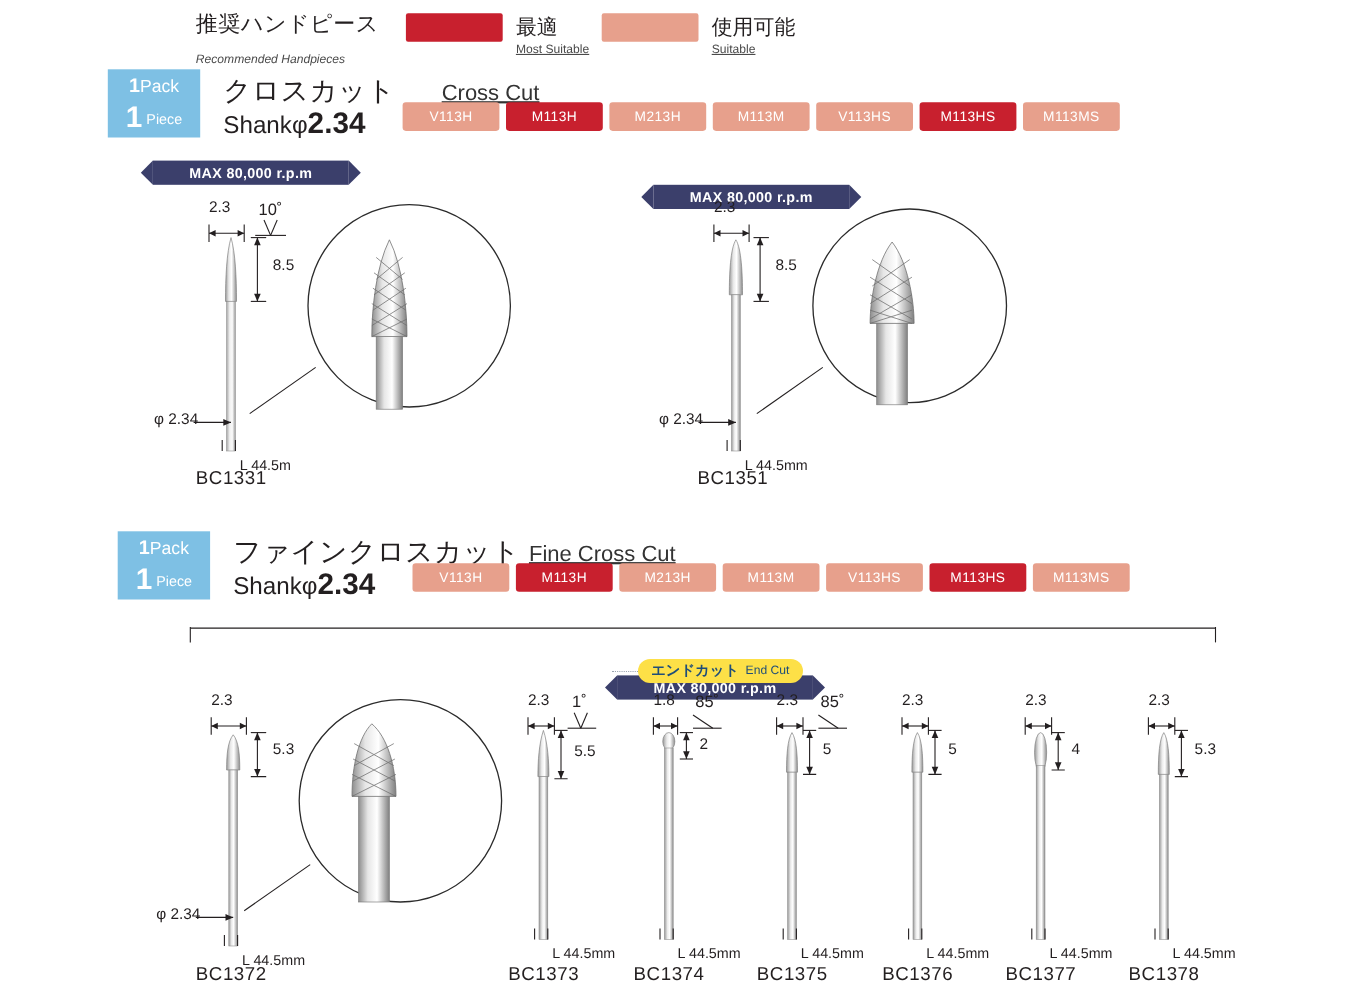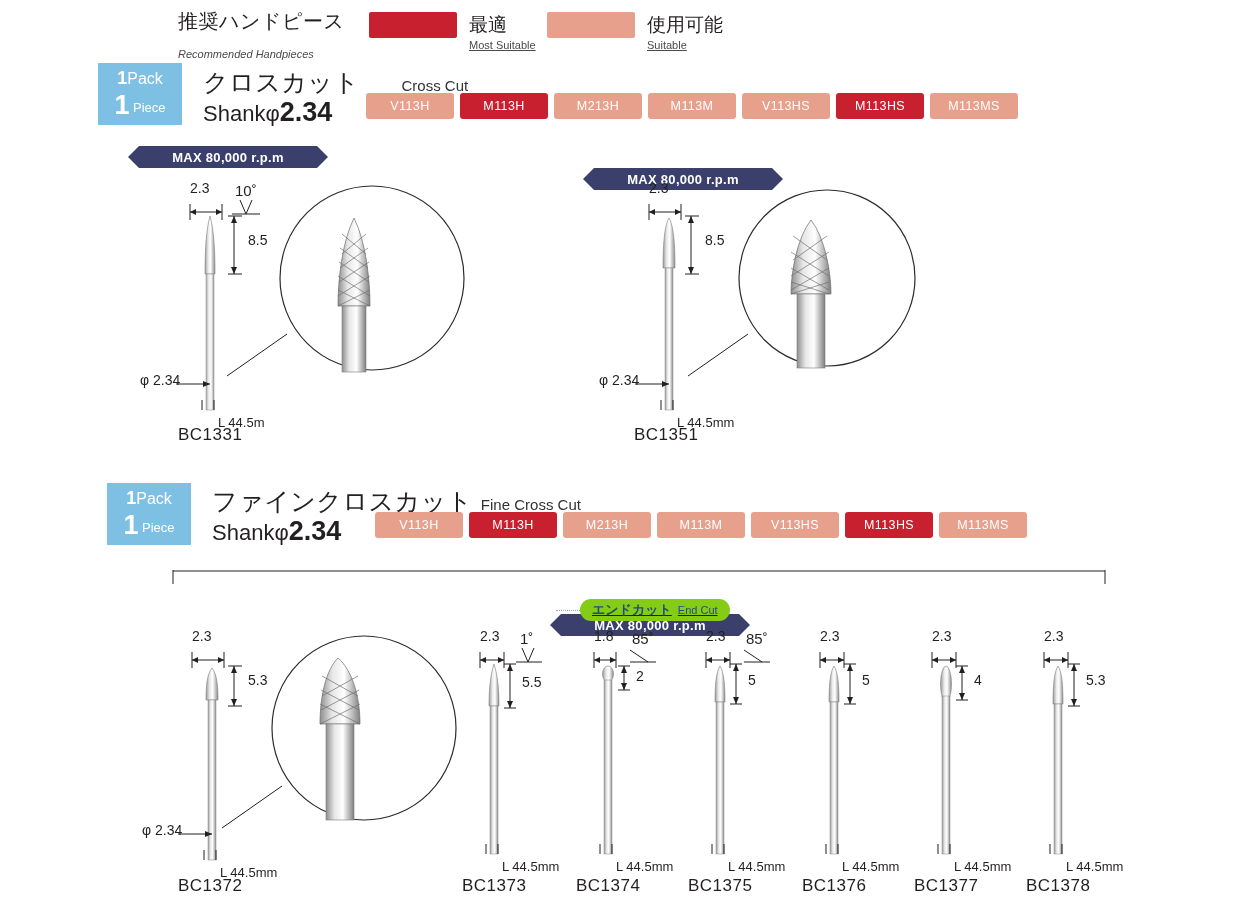--- a/index.html
+++ b/index.html
@@ -25,21 +25,21 @@
     display:flex;flex-direction:column;justify-content:center;align-items:center;
     line-height:1;
   }
   .pack .l1{font-size:16px;}
   .pack .l1 b{font-size:18px;font-weight:700;}
   .pack .l2{margin-top:5px;font-size:13px;}
   .pack .l2 b{font-size:27px;font-weight:700;vertical-align:-2px;}
 
   
   .sec-jp{font-size:25px;letter-spacing:.5px;}
-  .sec-en{font-size:15px;color:#333;margin-left:8px;}
+  .sec-en{font-size:20px;color:#333;margin-left:8px;text-decoration:underline;}
   .sec-shank{font-size:22px;}
   .sec-shank b{font-size:27px;font-weight:700;}
 
   
   .chips{display:flex;gap:6px;}
   .chip{
     width:88px;height:26px;border-radius:3px;color:#fff;
     font-size:12.5px;letter-spacing:.4px;
     display:flex;align-items:center;justify-content:center;
   }
@@ -52,24 +52,23 @@
     padding:0 14px;
   }
   .rpm:before,.rpm:after{
     content:"";position:absolute;top:0;width:0;height:0;
     border-top:11px solid transparent;border-bottom:11px solid transparent;
   }
   .rpm:before{left:-11px;border-right:11px solid #3b3f6b;}
   .rpm:after{right:-11px;border-left:11px solid #3b3f6b;}
 
   .endcut{
-    height:22px;background:#84cc16;border-radius:11px;
+    height:22px;background:#fde047;border-radius:11px;
     display:flex;align-items:center;justify-content:flex-end;gap:6px;
     padding:0 12px;
-    text-decoration:underline;
   }
   .endcut .jp{font-size:13px;color:#1f4e79;font-weight:700;}
   .endcut .en{font-size:11px;color:#1f4e79;}
 
   .dash{border-top:1px dotted #9aa4b0;height:0;}
 
   
   .dimtxt{font-size:14px;color:#231f20;white-space:nowrap;}
   .dimtxt.sm{font-size:15px;}
   .code{font-size:17px;letter-spacing:.5px;}

